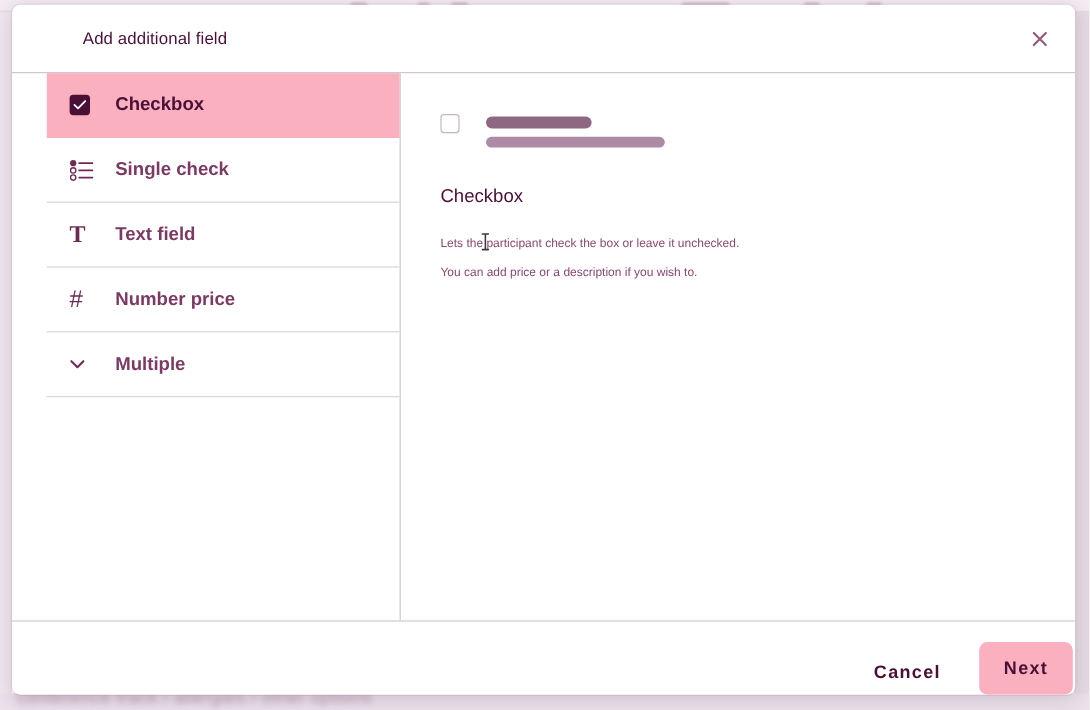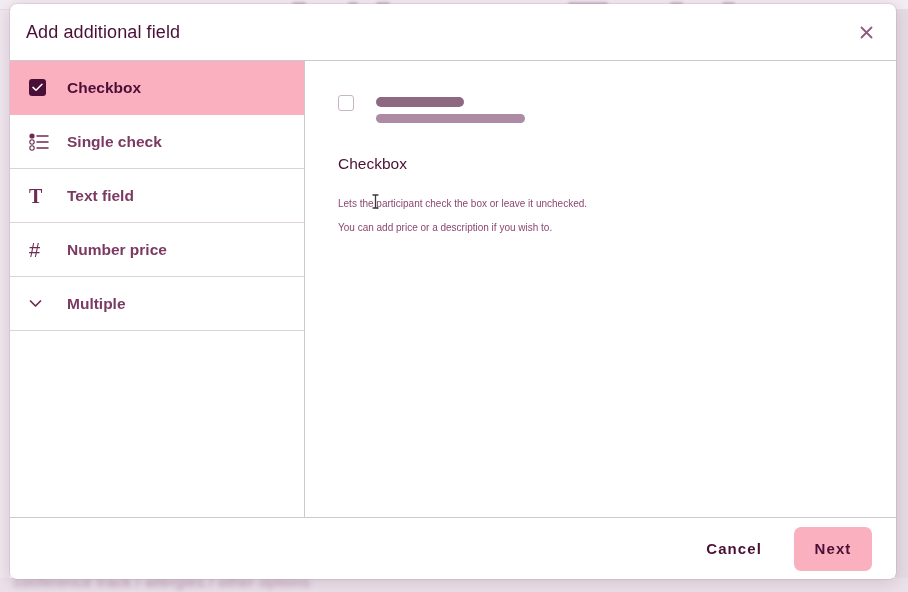--- a/index.html
+++ b/index.html
@@ -63,37 +63,38 @@
 
   
   .modal-header {
     height: 57px; flex: 0 0 57px;
     border-bottom: 1px solid #cfc9cf;
     display: flex; align-items: center;
     padding: 0 14px 0 16px;
     position: relative;
   }
   .modal-title {
-    font-size: 18px;
+    font-size: 14px;
     color: #4a0f36;
     letter-spacing: .1px;
+    margin-left: 43px;
   }
   .close-btn {
     position: absolute; right: 16px; top: 50%;
     transform: translateY(-50%);
     width: 28px; height: 28px;
     display: flex; align-items: center; justify-content: center;
     cursor: pointer;
     color: #8e5a7e;
     font-size: 18px; line-height: 1;
     background: none; border: none;
   }
 
   
-  .modal-body { flex: 1; display: flex; min-height: 0; }
+  .modal-body { flex: 1; display: flex; min-height: 0; margin-left: 29px; }
 
   
   .sidebar {
     width: 295px; flex: 0 0 295px;
     border-right: 1px solid #cfc9cf;
     background: #fff;
   }
   .side-item {
     height: 54px;
     display: flex; align-items: center;
@@ -180,22 +181,22 @@
     left: 33px; top: 1px;
     width: 9px; height: 17px;
     pointer-events: none;
   }
   .ibeam svg { display: block; }
 
   
   .modal-footer {
     height: 62px; flex: 0 0 62px;
     border-top: 1px solid #cfc9cf;
-    display: flex; align-items: center; justify-content: flex-end;
-    padding-right: 24px;
+    display: flex; align-items: flex-end; justify-content: flex-end;
+    padding-right: 2px;
     gap: 18px;
   }
   .btn-cancel {
     background: none; border: none;
     font-family: "Liberation Sans", sans-serif;
     font-size: 15px; font-weight: bold;
     letter-spacing: 1.1px;
     color: #4a0f36;
     cursor: pointer;
     padding: 10px 14px;

